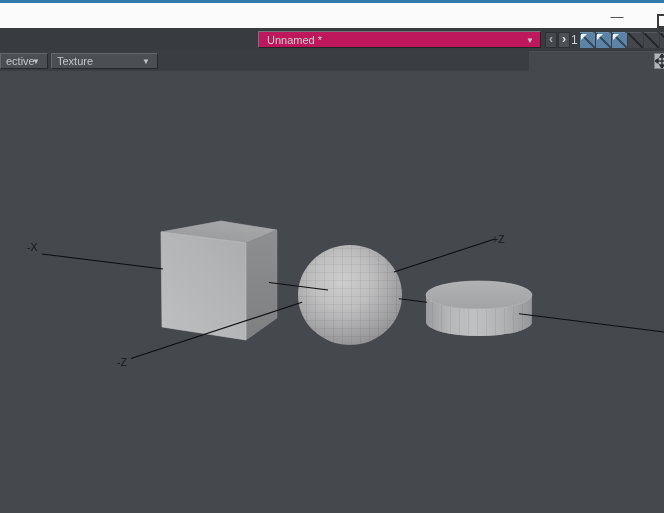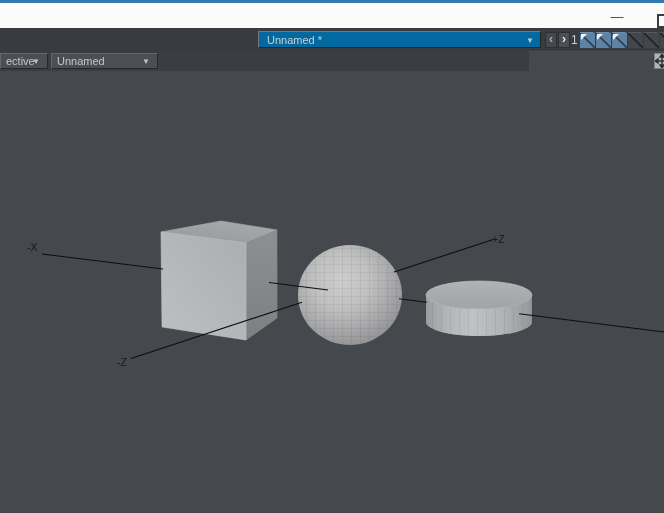--- a/index.html
+++ b/index.html
@@ -10,21 +10,21 @@
     -webkit-font-smoothing:antialiased;
   }
   
   .top-accent{position:absolute;left:0;top:0;width:664px;height:3px;background:#3179ae;}
   .titlebar{position:absolute;left:0;top:3px;width:664px;height:25px;background:#fbfbfb;border-bottom:1px solid #ececec;}
   .min-btn{position:absolute;left:609px;top:3px;width:16px;height:20px;color:#3c3c3c;font-size:13px;line-height:22px;text-align:center;}
   .max-btn{position:absolute;left:657px;top:11px;width:11px;height:10px;border:2px solid #3c3c3c;background:transparent;}
   
   .row1{position:absolute;left:0;top:28px;width:664px;height:23px;background:#383b3f;border-bottom:1px solid #4b4e52;}
   .obj-dd{
-    position:absolute;left:258px;top:3px;width:283px;height:17px;background:#0369a1;
+    position:absolute;left:258px;top:3px;width:283px;height:17px;background:#be185d;
     border-top:1px solid #73777b;border-left:1px solid #73777b;
     border-bottom:1px solid #222426;border-right:1px solid #222426;
     color:#ccced1;font-size:11px;line-height:17px;padding-left:8px;box-sizing:border-box;
   }
   .obj-dd .arrow{position:absolute;right:6px;top:0;font-size:8px;color:#c0c3c6;line-height:17px;}
   .nav-btn{
     position:absolute;top:4px;width:12px;height:16px;background:#45494d;
     border:1px solid #2e3134;box-sizing:border-box;
     text-align:center;font-size:12px;line-height:13px;color:#aeb1b4;font-weight:bold;
   }
@@ -94,21 +94,21 @@
       <div class="layer-box"></div>
     </div>
 </div>
 
 <div class="row2">
   <div class="view-dd dd-view">
     <span>ective</span>
     <span class="arrow">▼</span>
   </div>
   <div class="view-dd dd-shading">
-    <span>Unnamed</span>
+    <span>Texture</span>
     <span class="arrow">▼</span>
   </div>
   <div class="pan-icon">
     <svg width="14" height="14" viewBox="0 0 14 14">
       <g stroke="#2d3033" stroke-width="1.4" fill="#2d3033">
         <line x1="7" y1="2.5" x2="7" y2="11.5"></line>
         <line x1="2.5" y1="7" x2="11.5" y2="7"></line>
         <path d="M7 0 L9 3 L5 3 Z"></path>
         <path d="M7 14 L9 11 L5 11 Z"></path>
         <path d="M0 7 L3 5 L3 9 Z"></path>

